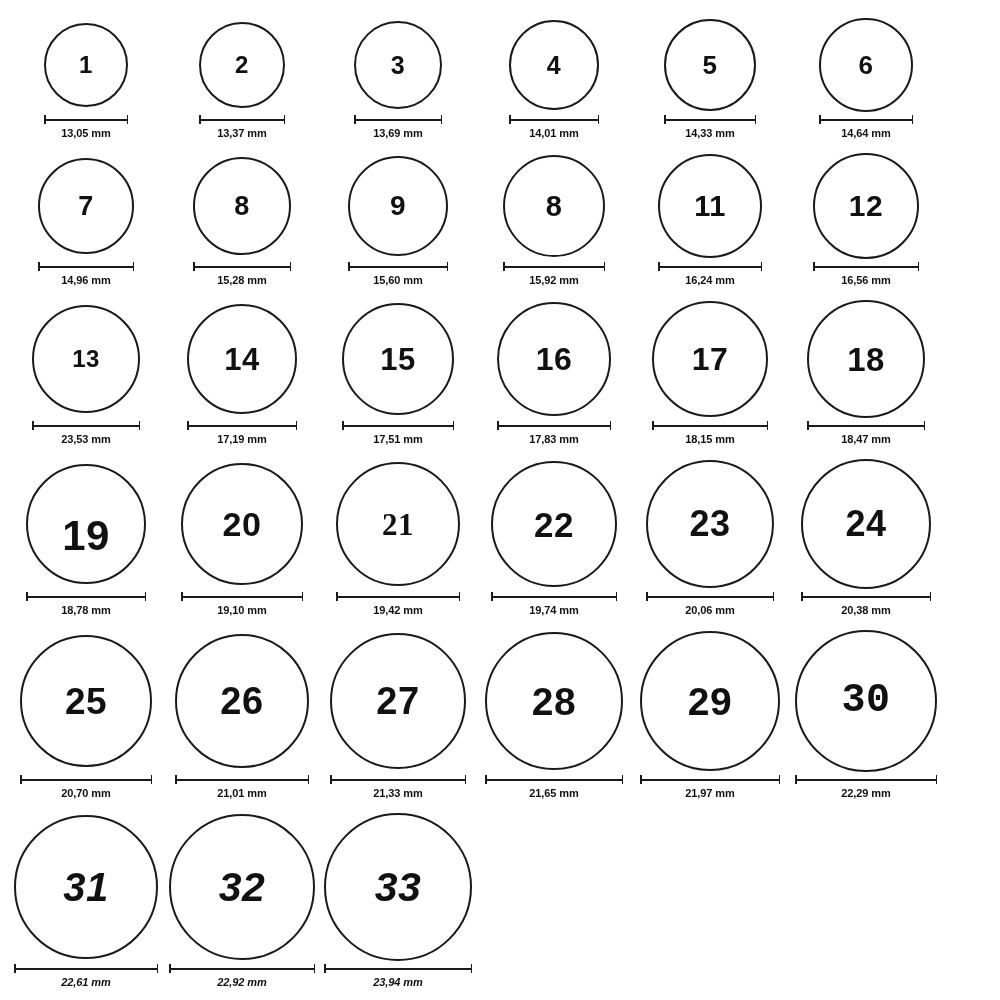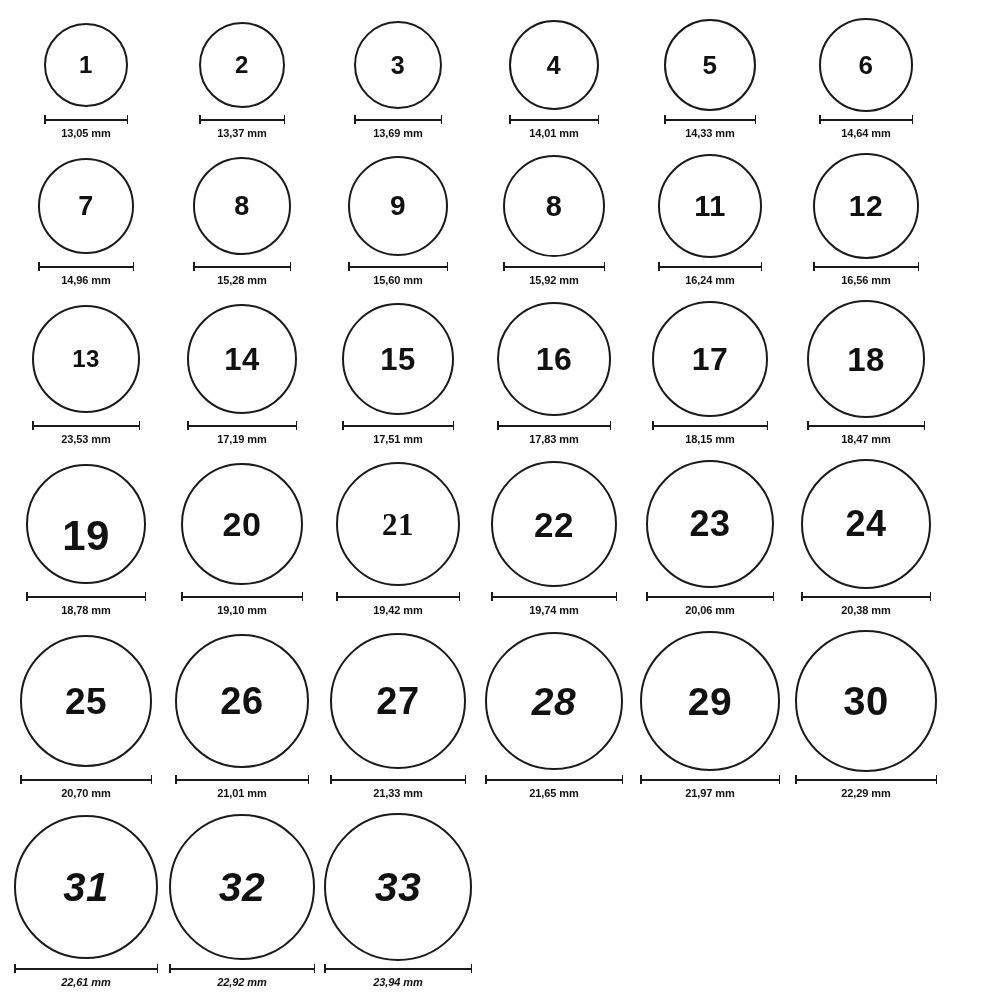--- a/index.html
+++ b/index.html
@@ -446,21 +446,21 @@
         <div class="measure" style="width: 136px;">
           <div class="bar"></div>
           <div class="tick left"></div>
           <div class="tick right"></div>
         </div>
         <div class="mm-label">21,33 mm</div>
       </div>
       <div class="cell">
         <div class="ring-wrap" style="height: 142px;">
           <div class="ring" style="width: 138px; height: 138px;">
-            <span class="ring-num" style="font-size: 39px; font-style: italic;">28</span>
+            <span class="ring-num" style="font-size: 39px;">28</span>
           </div>
         </div>
         <div class="measure" style="width: 138px;">
           <div class="bar"></div>
           <div class="tick left"></div>
           <div class="tick right"></div>
         </div>
         <div class="mm-label">21,65 mm</div>
       </div>
       <div class="cell">
@@ -471,21 +471,21 @@
         </div>
         <div class="measure" style="width: 140px;">
           <div class="bar"></div>
           <div class="tick left"></div>
           <div class="tick right"></div>
         </div>
         <div class="mm-label">21,97 mm</div>
       </div>
       <div class="cell">
         <div class="ring-wrap" style="height: 142px;">
-          <div class="ring" style="width: 142px; height: 142px;">
+          <div class="ring" style="width: 142px; height: 142px; font-family: Liberation Mono, monospace;">
             <span class="ring-num" style="font-size: 40px;">30</span>
           </div>
         </div>
         <div class="measure" style="width: 142px;">
           <div class="bar"></div>
           <div class="tick left"></div>
           <div class="tick right"></div>
         </div>
         <div class="mm-label">22,29 mm</div>
       </div>

